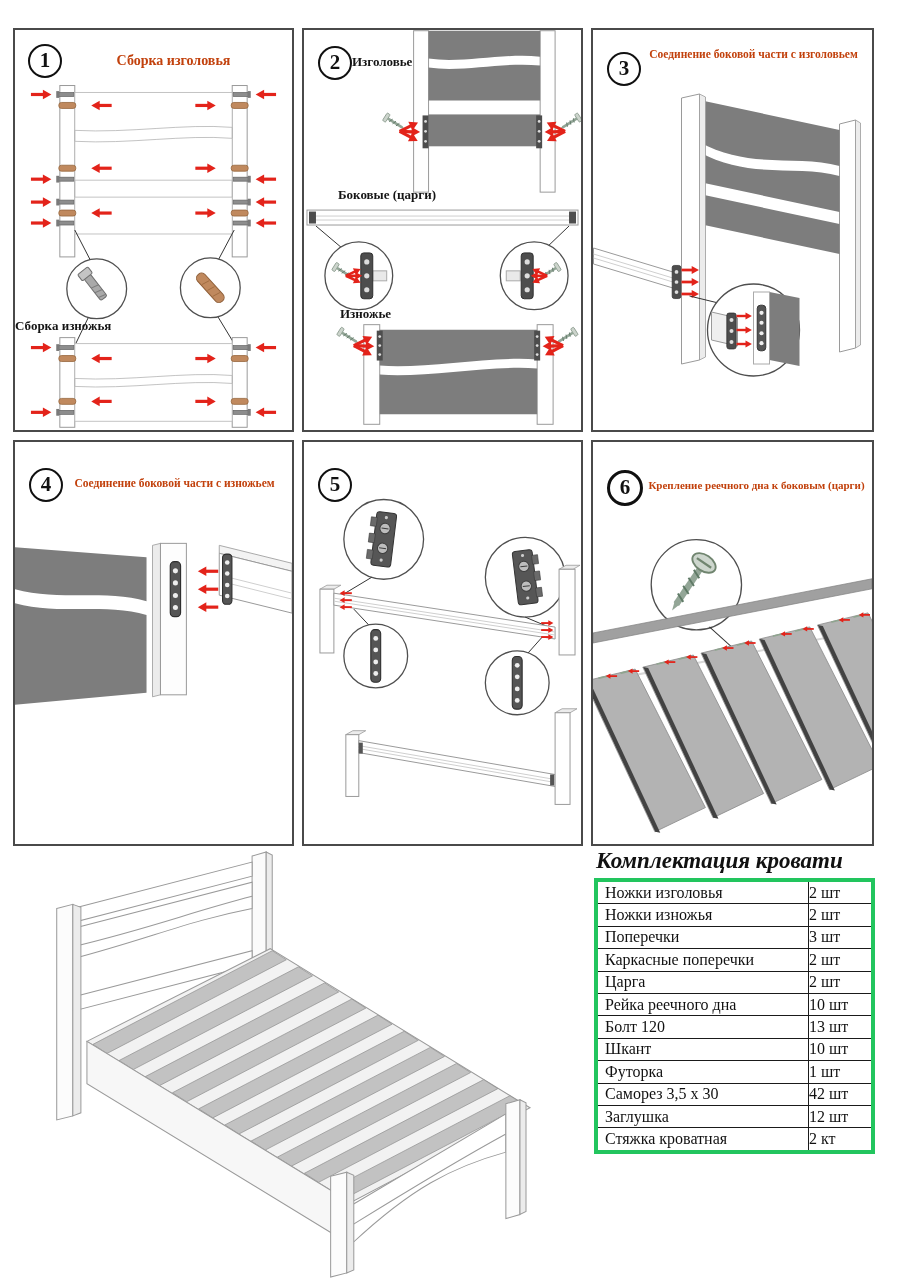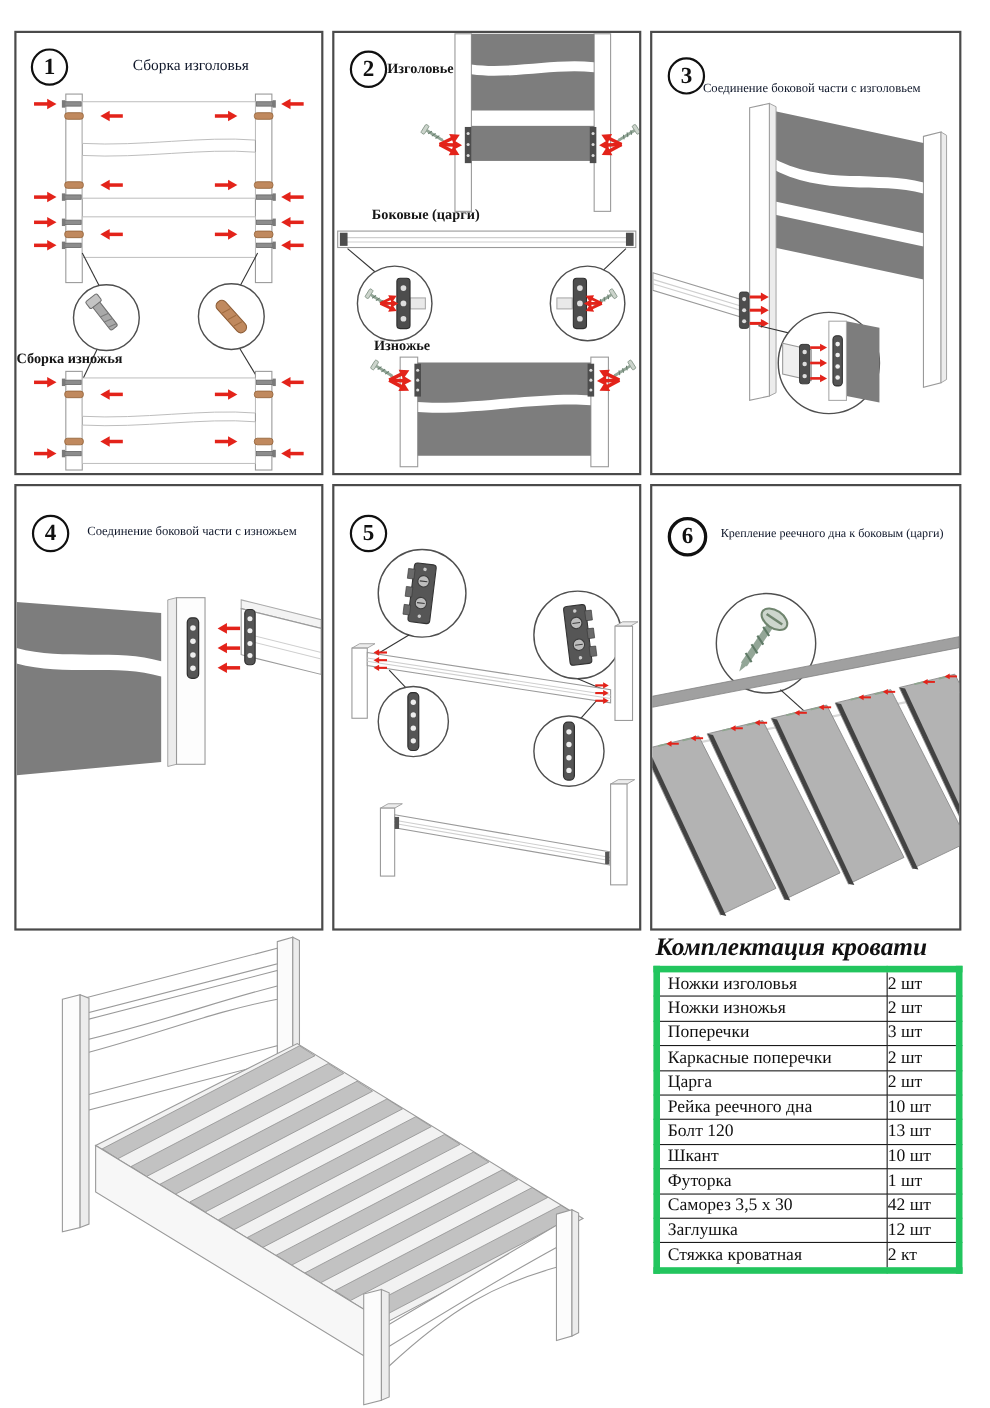--- a/index.html
+++ b/index.html
@@ -3,26 +3,26 @@
 <meta charset="utf-8">
 <style>
   html,body{margin:0;padding:0}
   body{width:900px;height:1280px;position:relative;background:#fff;
        font-family:"Liberation Serif",serif;color:#111;overflow:hidden}
   .panel{position:absolute;border:2px solid #4a4a4a;background:#fff;box-sizing:border-box}
   .diag{position:absolute;left:0;top:0;width:100%;height:100%;z-index:1}
   .badge{position:absolute;width:30px;height:30px;border:2px solid #101010;border-radius:50%;
          text-align:center;line-height:28px;font-size:21px;background:#fff;z-index:3;font-weight:600}
   .badge.bold{border-width:3px;font-weight:bold}
-  .ptitle{position:absolute;font-weight:normal;z-index:3;line-height:1.3;color:#0f172a}
+  .ptitle{position:absolute;font-weight:bold;z-index:3;line-height:1.3;color:#c2410c}
   .plabel{position:absolute;font-weight:bold;font-size:13px;z-index:3;color:#151515}
   .bed-wrap{position:absolute;left:28px;top:850px;width:565px;height:428px;z-index:1}
   .parts{position:absolute;left:594px;top:848px;width:281px;z-index:2}
   .parts h2{margin:0 0 4px 2px;font-size:23px;font-style:italic;font-weight:bold}
-  .parts table{border-collapse:collapse;width:100%;border:6px solid #22c55e}
+  .parts table{border-collapse:collapse;width:100%;border:4px solid #22c55e}
   .parts td{border:1.5px solid #1a1a1a;font-size:16px;height:21.4px;padding:0}
   .parts td.nm{padding-left:7px}
   .parts td.qt{width:62px;text-align:left}
   
   .wood{fill:#fff;stroke:#9a9a9a;stroke-width:1}
   .board{fill:#fff;stroke:#bcbcbc;stroke-width:0.9}
   .gboard{fill:#7d7d7d;stroke:none}
   .callout{fill:#fff;stroke:#4f4f4f;stroke-width:1.3}
   .leader{stroke:#333;stroke-width:1;fill:none}
   .groove{stroke:#cfcfcf;stroke-width:1;fill:none}
@@ -267,21 +267,21 @@
           <use href="#arr" transform="rotate(-26)"></use>
           <use href="#arr" transform="rotate(2)"></use>
           <use href="#arr" transform="rotate(28)"></use>
         </g>
     </g>
   </svg>
 </div>
 
 <div class="panel" style="left:591px;top:28px;width:283px;height:404px">
   <div class="badge" style="left:14px;top:22px">3</div>
-  <div class="ptitle" style="left:46px;right:4px;top:44px;font-size:11.5px">Соединение боковой части с изголовьем</div>
+  <div class="ptitle" style="left:46px;right:4px;top:17px;text-align:center;font-size:11.5px">Соединение боковой части с изголовьем</div>
   <svg class="diag" viewBox="0 0 278 400">
     <g>
       <polygon points="246,94 262,90 262,318 246,322" class="wood"></polygon>
       <polygon points="262,90 267,93 267,315 262,318" class="sideface"></polygon>
       <path d="M106,70 L246,100 L246,136 C205,124 155,140 106,112 Z" class="gboard"></path>
       <path d="M106,122 C155,150 205,134 246,146 L246,182 L106,152 Z" class="gboard"></path>
       <path d="M106,164 L246,194 L246,224 L106,194 Z" class="gboard"></path>
       <polygon points="88,68 106,64 106,330 88,334" class="wood"></polygon>
       <polygon points="106,64 112,67 112,327 106,330" class="sideface"></polygon>
     </g>

